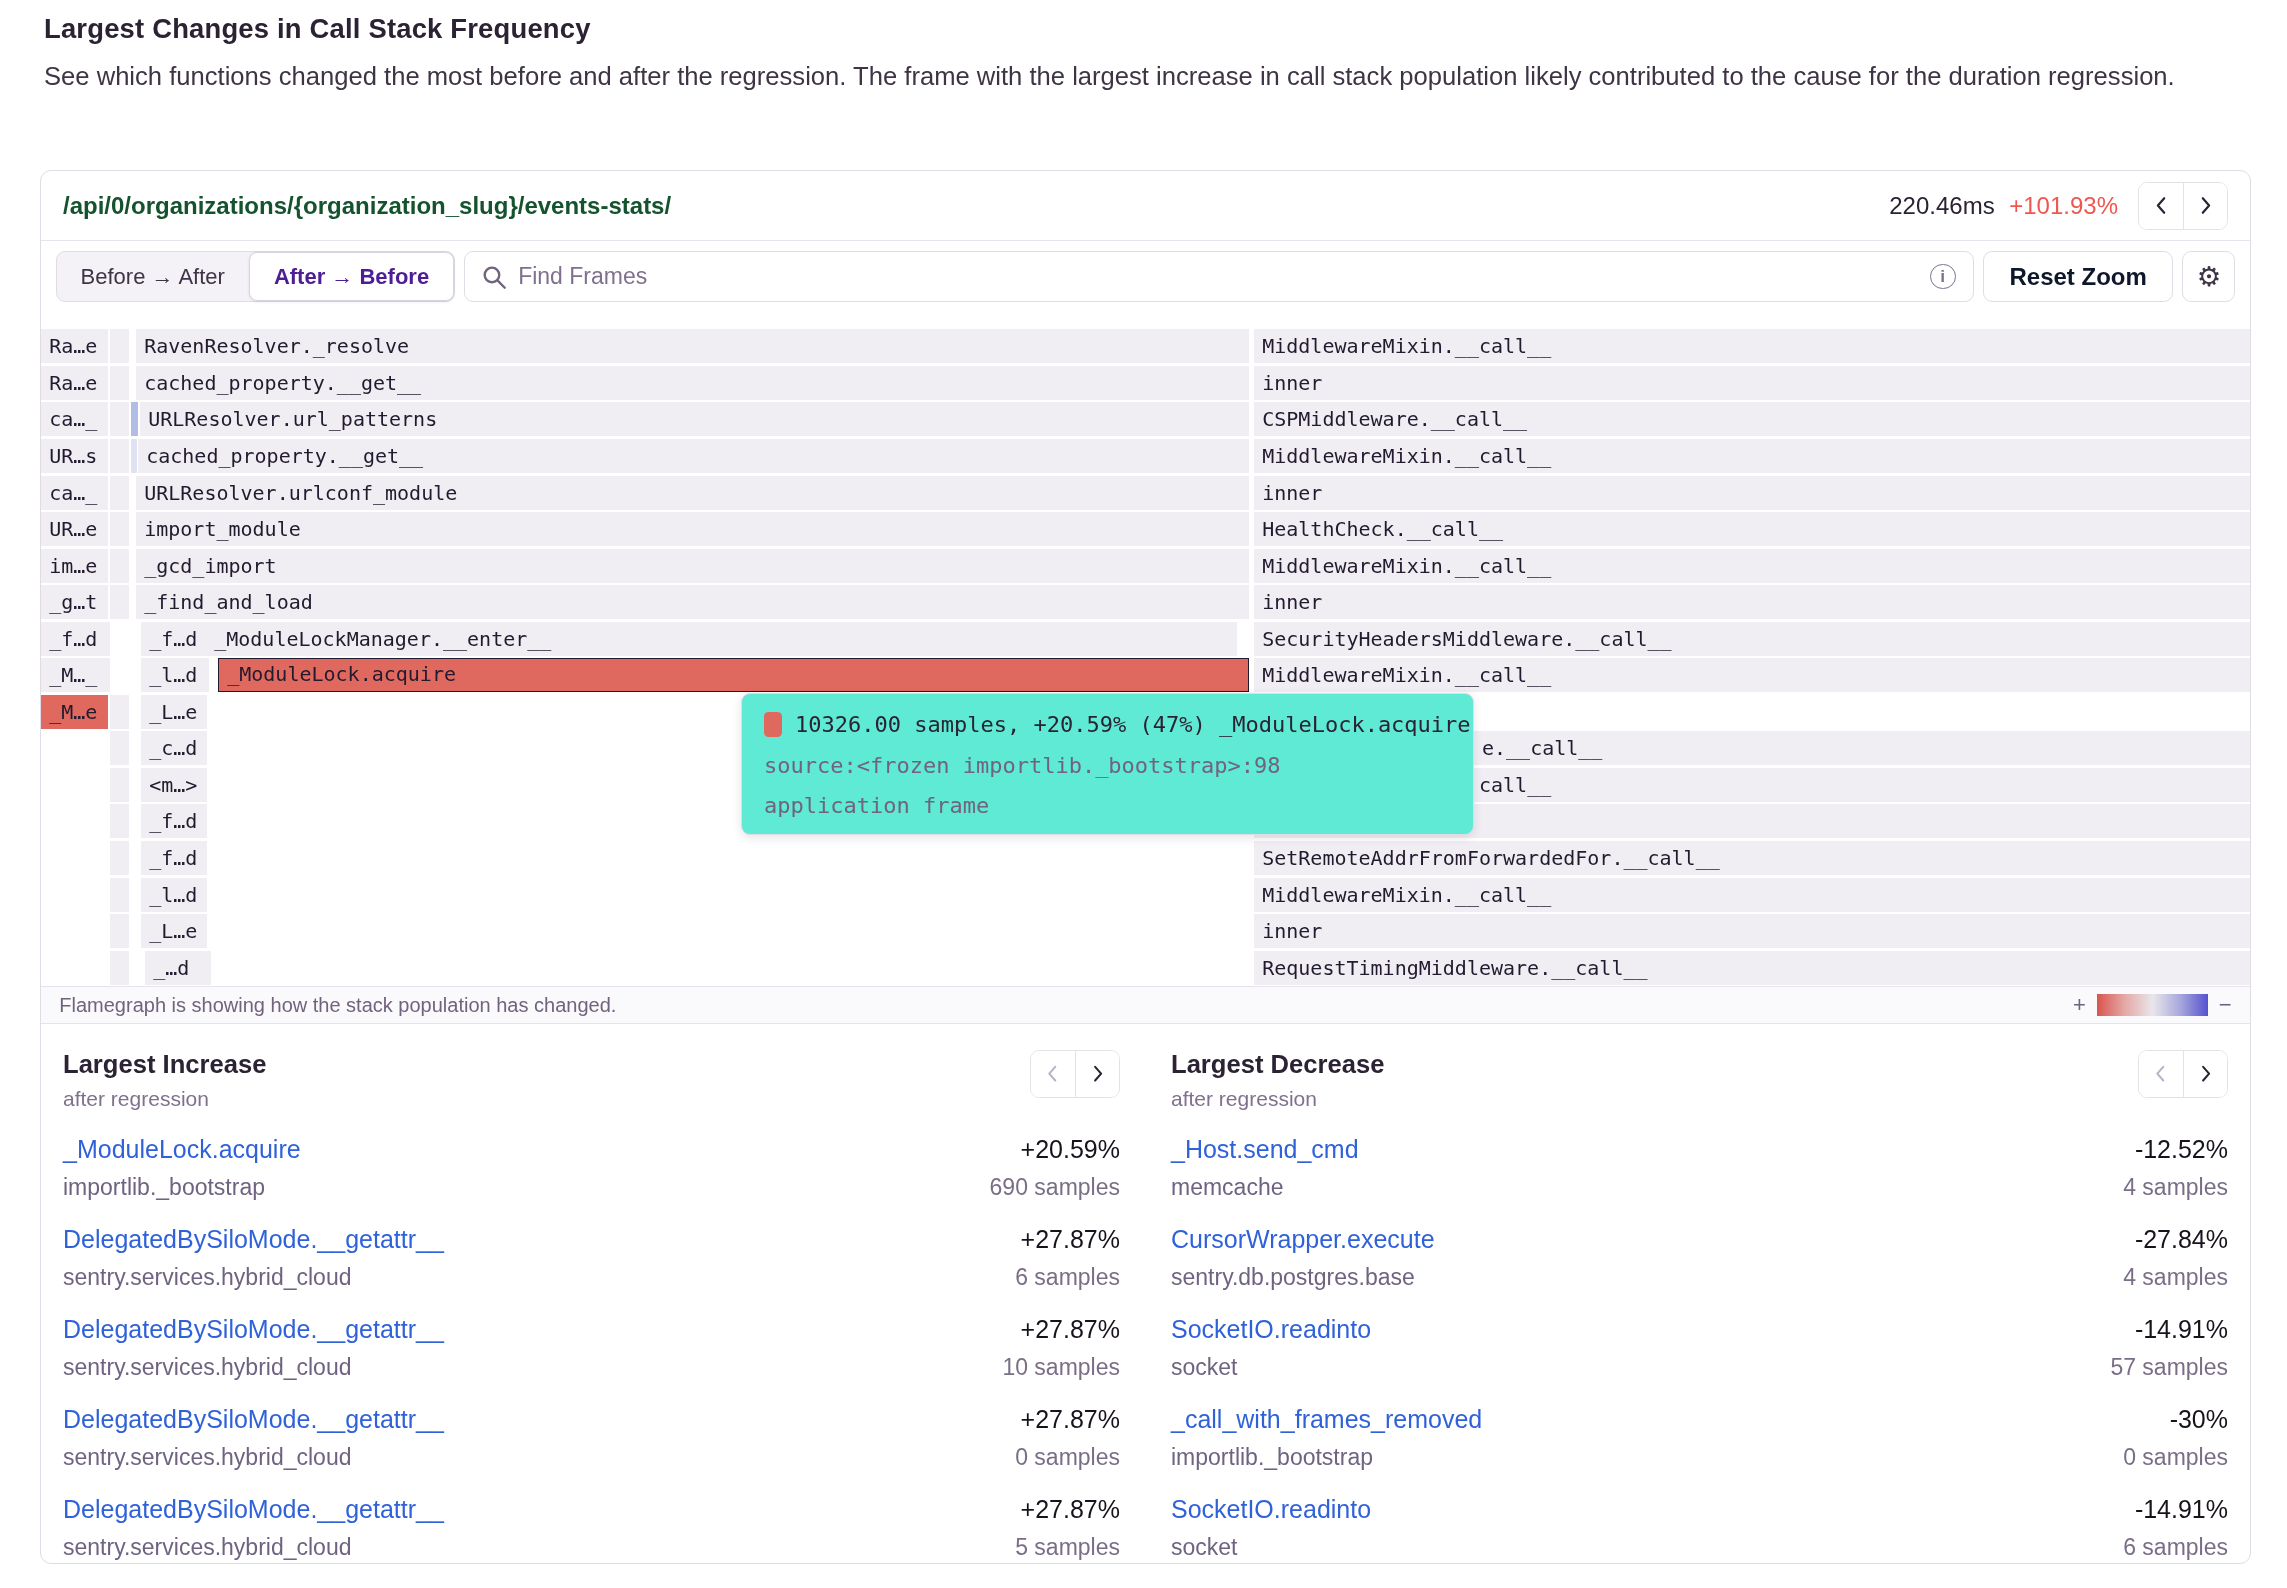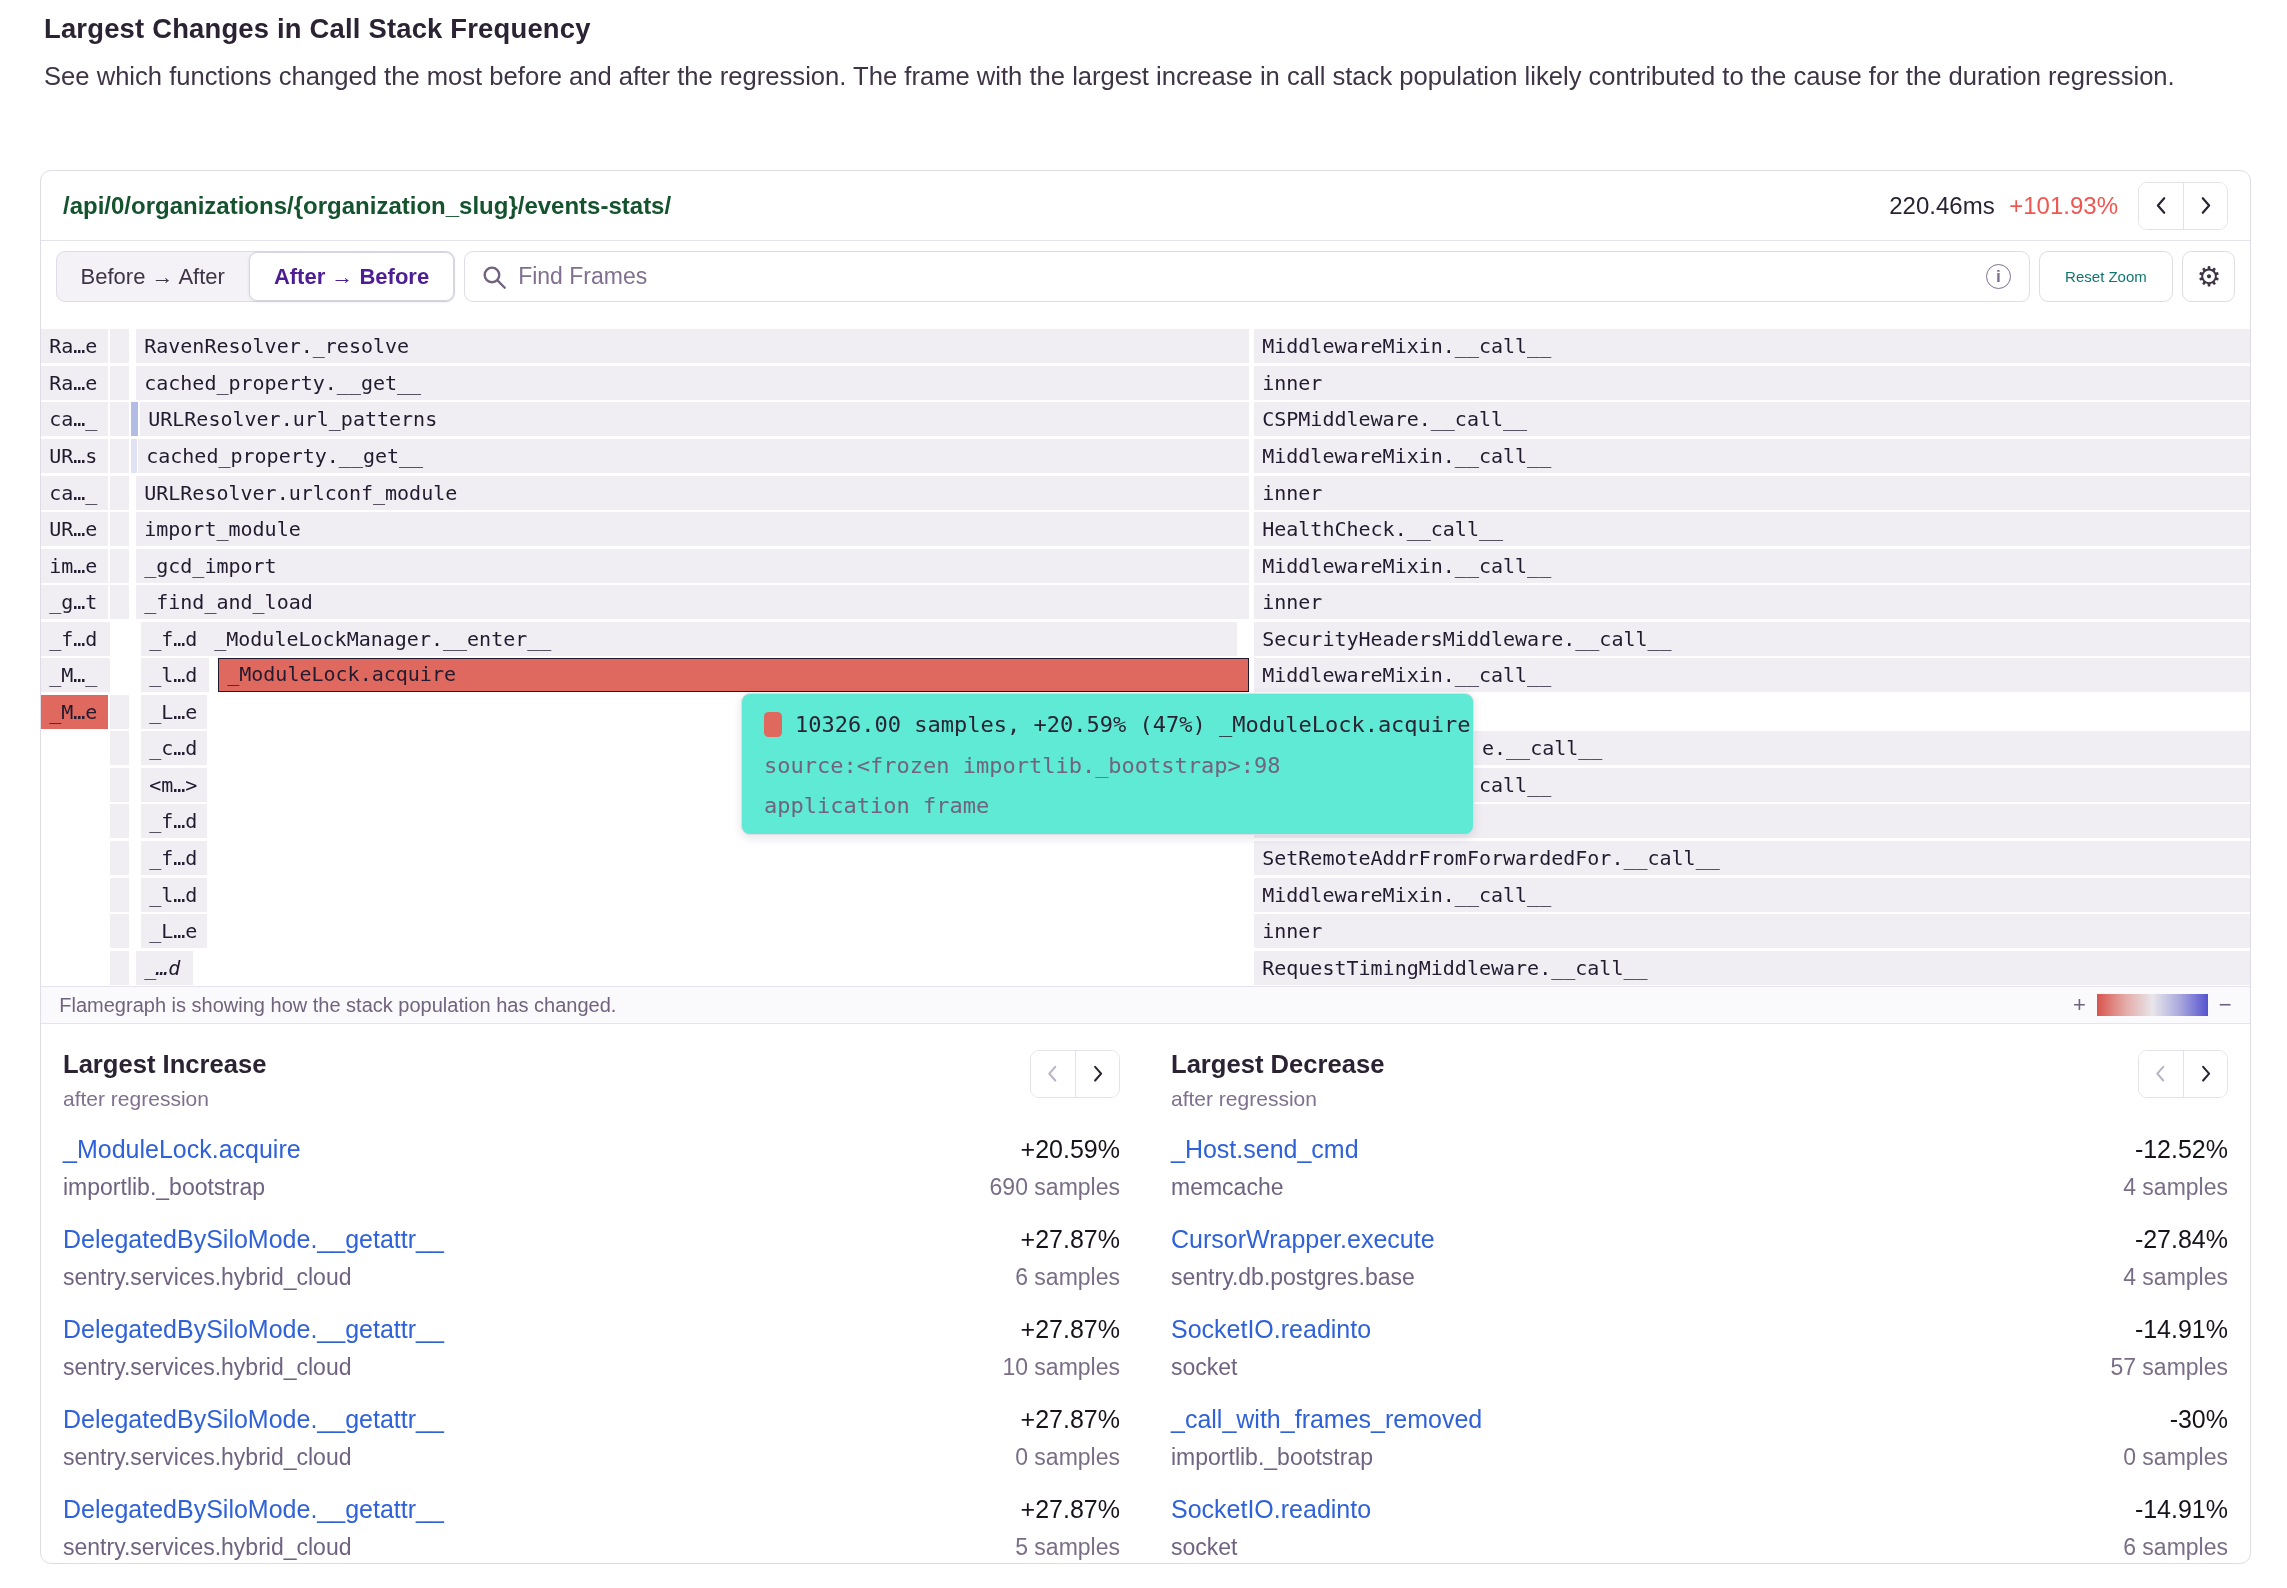--- a/index.html
+++ b/index.html
@@ -23,21 +23,21 @@
   
   .controls-row { height:71px; display:flex; align-items:center; gap:9px; padding:0 14.6px; }
   .seg-control { display:flex; align-items:stretch; height:51px; background:#f4f2f7; border:0.9px solid #e0dce5; border-radius:9.1px; padding:0; }
   .seg { font-size:22px; color:#3e3446; padding:0 24px; display:flex; align-items:center; border-radius:8.2px; cursor:pointer; white-space:nowrap; }
   .seg.selected { background:#fff; border:0.9px solid #d8d4dd; font-weight:bold; color:#4c1d95; box-shadow:0 0.9px 2.7px rgba(40,30,60,.10); }
   .search-wrap { flex:1; position:relative; height:51px; }
   .search-input { width:100%; height:51px; border:0.9px solid #e0dce5; border-radius:9.1px; padding:0 58px 0 53px; font-size:23px; color:#3e3446; background:#fff; font-family:"Liberation Sans",sans-serif; }
   .search-input::placeholder { color:#80708f; }
   .search-icon { position:absolute; left:16.4px; top:12.8px; }
   .info-icon { position:absolute; right:18.3px; top:12.8px; width:25.6px; height:25.6px; border:1.8px solid #80708f; border-radius:50%; color:#80708f; font-size:17.4px; display:flex; align-items:center; justify-content:center; font-weight:bold; }
-  .btn { height:51px; background:#fff; border:0.9px solid #e0dce5; border-radius:9.1px; font-size:15px; font-weight:normal; color:#0f766e; padding:0 25.6px; cursor:pointer; font-family:"Liberation Sans",sans-serif; }
+  .btn { height:51px; background:#fff; border:0.9px solid #e0dce5; border-radius:9.1px; font-size:24px; font-weight:bold; color:#0f172a; padding:0 25.6px; cursor:pointer; font-family:"Liberation Sans",sans-serif; }
   .btn.icon-btn { width:53px; padding:0; font-size:27.4px; font-weight:normal; color:#3e3446; display:flex; align-items:center; justify-content:center; }
 
   
   .flame-area { position:relative; height:674px; overflow:hidden; }
   .fg-row { position:absolute; left:0; height:34px; width:2211px; }
   .fg-cell { position:absolute; top:0; height:34px; background:#f0eef3; font-family:"DejaVu Sans Mono", monospace; font-size:20px; line-height:34px; color:#221a2e; padding-left:8.2px; overflow:hidden; white-space:nowrap; }
   .fg-cell.red { background:#e0695f; border:1.8px solid #221a2e; line-height:30px; }
   .fg-cell.redsolid { background:#e0695f; }
   .fg-cell.bluesliver { background:#b3bce5; padding:0; }
   .fg-cell.palesliver { background:#dfe2f2; padding:0; }
@@ -118,21 +118,21 @@
     </div>
     <button class="btn">Reset Zoom</button>
     <button class="btn icon-btn">
       <span>⚙</span>
     </button>
   </div>
 
   <div class="flame-area" id="flame-area">
       <div class="fg-row" style="top: 639px;">
         <div class="fg-cell" style="left: 69px; width: 19px;"></div>
-        <div class="fg-cell" style="left: 95px; width: 57px; font-style: italic;">_…d</div>
+        <div class="fg-cell" style="left: 104px; width: 66px;">_…d</div>
         <div class="fg-cell" style="left: 1213px; width: 998px;">RequestTimingMiddleware.__call__</div>
       </div>
       <div class="fg-row" style="top: 602px;">
         <div class="fg-cell" style="left: 69px; width: 19px;"></div>
         <div class="fg-cell" style="left: 100px; width: 66px;">_L…e</div>
         <div class="fg-cell" style="left: 1213px; width: 998px;">inner</div>
       </div>
       <div class="fg-row" style="top: 566px;">
         <div class="fg-cell" style="left: 69px; width: 19px;"></div>
         <div class="fg-cell" style="left: 100px; width: 66px;">_l…d</div>

